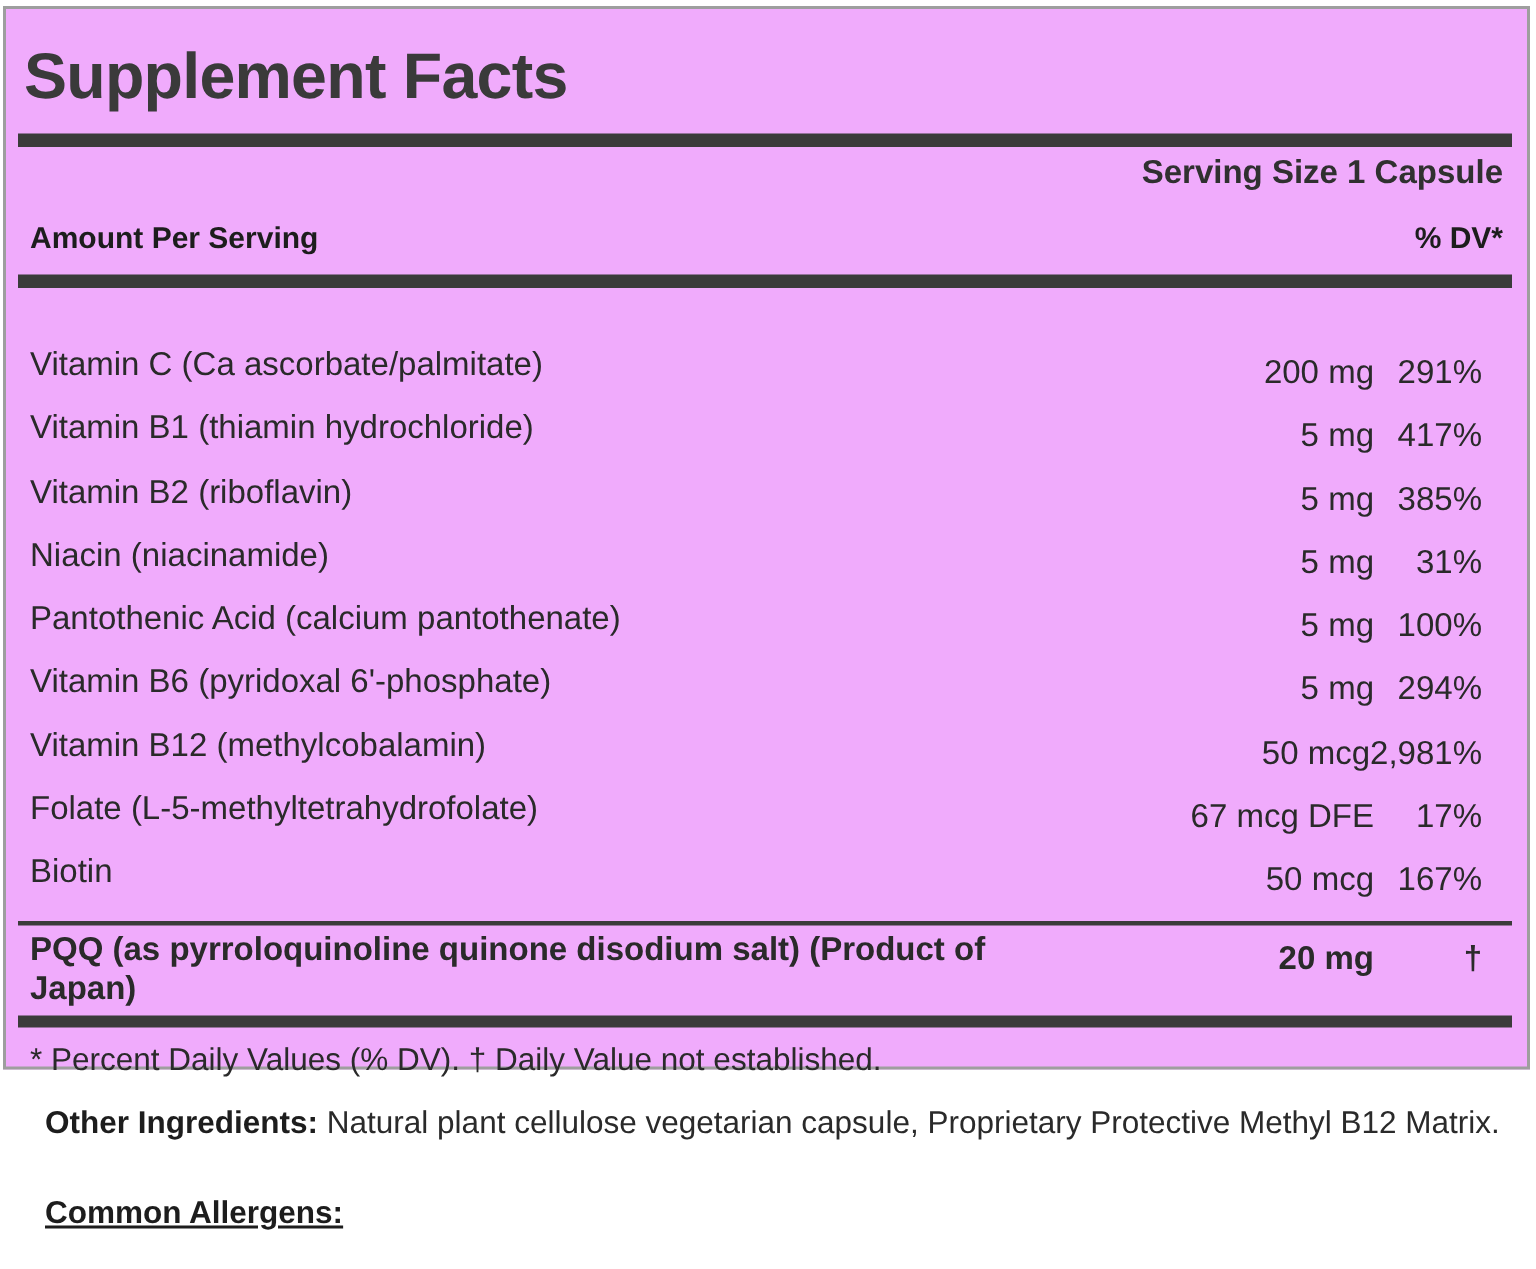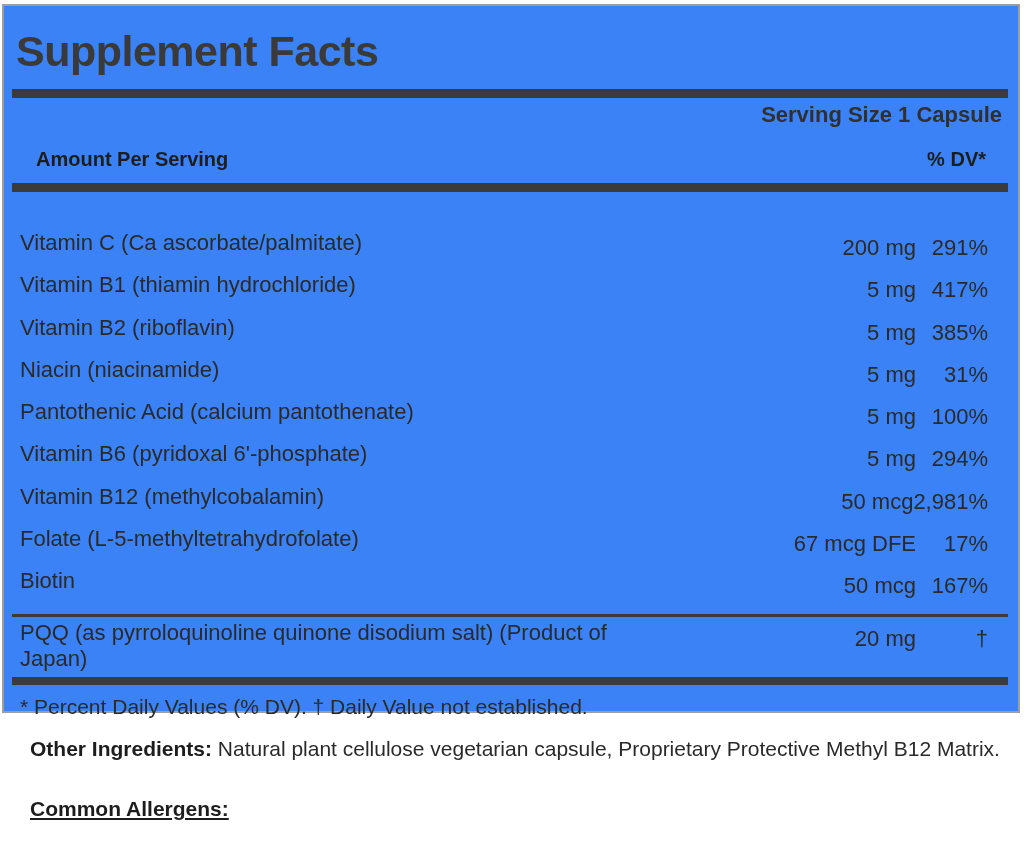--- a/index.html
+++ b/index.html
@@ -18,21 +18,21 @@
   }
 
   
   .label-box {
     position: absolute;
     left: 2px;
     top: 4px;
     width: 1018px;
     height: 709px;
     border: 2px solid #9e9e9e;
-    background: #3b82f6;
+    background: #f0abfc;
   }
   .sf-title {
     margin: 22px 14px 0 12px;
     font-size: 43px;
     font-weight: bold;
     letter-spacing: -0.5px;
     color: #3a3a3a;
     line-height: 46px;
   }
   .bar-thick {
@@ -47,21 +47,21 @@
     text-align: right;
     font-size: 22px;
     font-weight: bold;
     line-height: 26px;
     color: #303030;
   }
   .col-header {
     display: flex;
     justify-content: space-between;
     margin-top: 18px;
-    padding: 0 32px;
+    padding: 0 16px;
     font-size: 20px;
     font-weight: bold;
     line-height: 26px;
     color: #1d1d1d;
   }
   .bar-2 { margin-top: 11px; }
 
   .rows { margin-top: 38px; }
   .srow {
     display: flex;
@@ -92,20 +92,21 @@
     background: #3b3b3b;
     margin: 3px 10px 0 8px;
   }
   .pqq-row {
     display: flex;
     align-items: flex-start;
     padding: 3px 30px 0 16px;
     font-size: 22px;
     line-height: 26px;
     color: #2a2a2a;
+    font-weight: bold;
   }
   .pqq-row .row-name { flex: 0 0 655px; max-width: 655px; }
   .pqq-row .row-amount { flex: 1 1 auto; top: 6px; }
   .pqq-row .row-dv { top: 6px; }
   .bar-3 { margin-top: 5px; height: 8px; }
   .footnote {
     margin-top: 9px;
     padding: 0 16px;
     font-size: 21px;
     line-height: 26px;

